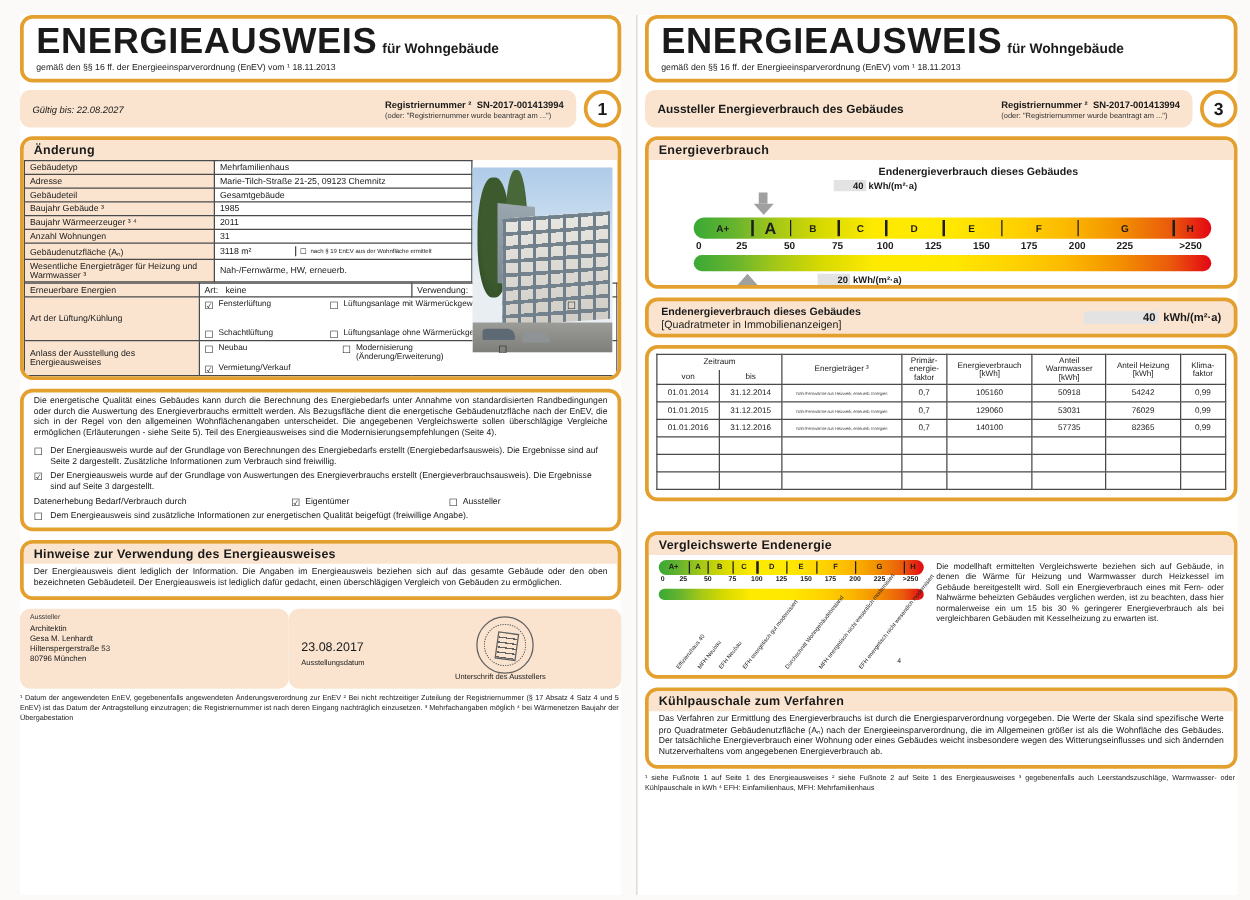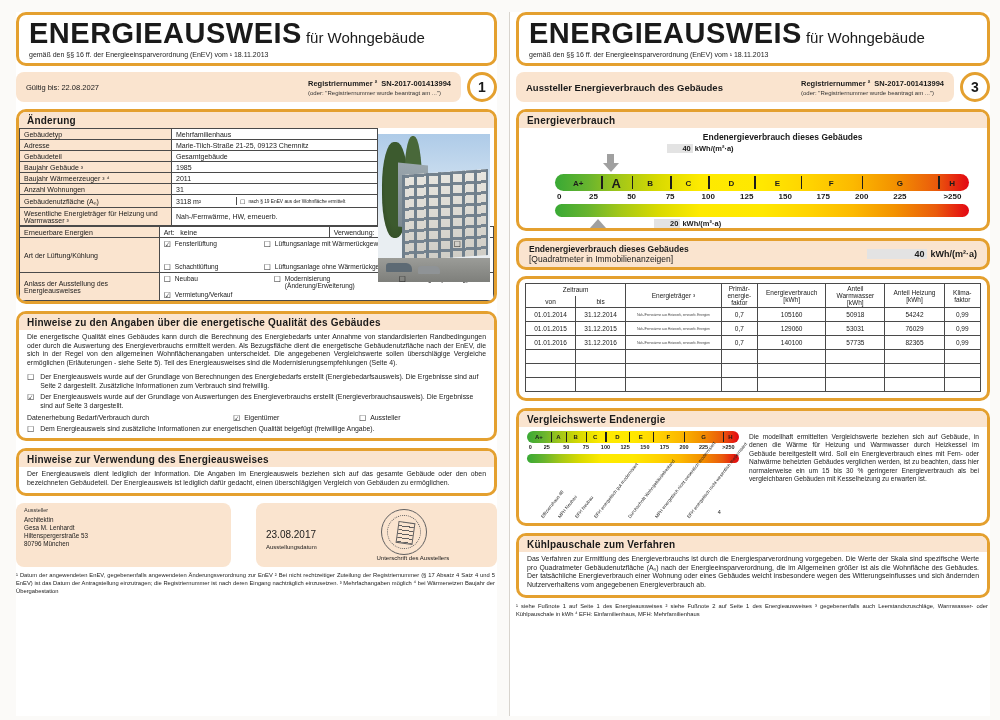--- a/index.html
+++ b/index.html
@@ -15,21 +15,21 @@
   .page-r { border-left:1px solid #d8d4ce; padding-left:6px; }
 
   
   .gold { border:3px solid #e4a02f; border-radius:10px; background:#fff; overflow:hidden; }
   .box-head { background:#fae4cf; font-weight:bold; font-size:10px; padding:3px 8px 2px; letter-spacing:.2px; }
   .strip { background:#fae4cf; border-radius:8px; }
 
   
   .titlebox { padding:4px 10px 5px; margin-bottom:6px; }
   .bigtitle { font-size:29px; font-weight:bold; letter-spacing:.5px; line-height:1; display:inline; }
-  .titlesuffix { font-size:15px; font-weight:normal; margin-left:4px; }
+  .titlesuffix { font-size:11px; font-weight:bold; margin-left:4px; }
   .subtitle { font-size:7px; margin-top:3px; color:#222; }
 
   
   .regrow { display:flex; align-items:stretch; margin-bottom:7px; gap:6px; }
   .regstrip { flex:1; display:flex; justify-content:space-between; align-items:center; padding:5px 10px; }
   .reg-right { text-align:left; }
   .reg-line1 { font-size:7.5px; font-weight:bold; }
   .reg-line2 { font-size:6px; color:#333; margin-top:2px; }
   .pagecircle { width:30px; height:30px; border:3px solid #e4a02f; border-radius:50%;
     display:flex; align-items:center; justify-content:center; font-weight:bold; font-size:14px;
@@ -61,21 +61,21 @@
 
   .cb { font-size:8px; line-height:1; position:relative; top:1px; }
   .optline { display:flex; gap:4px; align-items:flex-start; }
 
   
   .para { font-size:6.9px; line-height:1.24; padding:3px 8px 4px; text-align:justify; }
   .cbitem { display:flex; gap:6px; font-size:6.9px; line-height:1.22; padding:2px 8px 1px; }
   .datenrow { display:flex; font-size:6.9px; padding:3px 8px 1px; gap:6px; }
 
   
-  .ausrow { display:flex; gap:25px; margin-top:7px; }
+  .ausrow { display:flex; gap:0; margin-top:7px; }
   .ausbox { background:#fae4cf; border-radius:8px; position:relative; }
   .ausbox1 { width:215px; height:64px; padding:4px 8px; }
   .ausbox2 { flex:1; height:64px; padding:4px 10px; display:flex; }
   .aus-small { font-size:5.5px; color:#333; }
   .aus-lines { font-size:6.3px; line-height:1.25; margin-top:3px; }
   .sigdate { font-size:10px; margin-top:22px; }
   .siglabel { font-size:6px; margin-top:4px; border-top:none; }
   .stamp { position:absolute; right:60px; top:2px; width:46px; height:46px; border:1.5px solid #3a3f45;
     border-radius:50%; opacity:.8; }
   .stamp:before { content:""; position:absolute; inset:5px; border:1px dotted #3a3f45; border-radius:50%; }
@@ -142,21 +142,21 @@
 
 <div class="page">
 
   <div class="gold titlebox">
     <span class="bigtitle">ENERGIEAUSWEIS</span><span class="titlesuffix">für Wohngebäude</span>
     <div class="subtitle">gemäß den §§ 16 ff. der Energieeinsparverordnung (EnEV) vom ¹  18.11.2013</div>
   </div>
 
   <div class="regrow">
     <div class="strip regstrip">
-      <span style="font-size:7.5px;">Gültig bis: 22.08.2027</span>
+      <span style="font-size:7.5px;font-style:italic;">Gültig bis: 22.08.2027</span>
       <div class="reg-right">
         <div class="reg-line1"><span>Registriernummer ²</span>&nbsp;&nbsp;<span>SN-2017-001413994</span></div>
         <div class="reg-line2">(oder: "Registriernummer wurde beantragt am ...")</div>
       </div>
     </div>
     <div class="pagecircle">1</div>
   </div>
 
   <div class="gold" style="position:relative;">
     <div class="box-head">Änderung</div>
@@ -268,21 +268,20 @@
                   <span>Vermietung/Verkauf</span>
                 </span>
           </div>
         </td>
       </tr>
     </tbody>
       </table>
   </div>
 
   <div class="gold" style="margin-top:7px;">
-    <div class="box-head">Hinweise zu den Angaben über die energetische Qualität des Gebäudes</div>
     <div class="para">Die energetische Qualität eines Gebäudes kann durch die Berechnung des Energiebedarfs unter Annahme von standardisierten Randbedingungen oder durch die Auswertung des Energieverbrauchs ermittelt werden. Als Bezugsfläche dient die energetische Gebäudenutzfläche nach der EnEV, die sich in der Regel von den allgemeinen Wohnflächenangaben unterscheidet. Die angegebenen Vergleichswerte sollen überschlägige Vergleiche ermöglichen (Erläuterungen - siehe Seite 5). Teil des Energieausweises sind die Modernisierungsempfehlungen (Seite 4).</div>
     <div class="cbitem">
       <span class="cb">☐</span>
       <span>Der Energieausweis wurde auf der Grundlage von Berechnungen des Energiebedarfs erstellt (Energiebedarfsausweis). Die Ergebnisse sind auf Seite 2 dargestellt. Zusätzliche Informationen zum Verbrauch sind freiwillig.</span>
     </div>
     <div class="cbitem">
       <span class="cb">☑</span>
       <span>Der Energieausweis wurde auf der Grundlage von Auswertungen des Energieverbrauchs erstellt (Energieverbrauchsausweis). Die Ergebnisse sind auf Seite 3 dargestellt.</span>
     </div>
     <div class="datenrow">
@@ -511,21 +510,21 @@
             <td></td>
             <td></td>
             <td></td>
             <td></td>
             <td></td>
           </tr>
     </tbody>
       </table>
   </div>
 
-  <div class="gold" style="margin-top:7px;">
+  <div class="gold" style="margin-top:24px;">
     <div class="box-head">Vergleichswerte Endenergie</div>
     <div class="vgl-flex">
       <div class="vgl-left">
         <div class="sband">
           <span class="lt" style="left:5.6%;">A+</span>
           <span class="lt" style="left:14.8%;">A</span>
           <span class="lt" style="left:23%;">B</span>
           <span class="lt" style="left:32.2%;">C</span>
           <span class="lt" style="left:42.6%;">D</span>
           <span class="lt" style="left:53.7%;">E</span>

